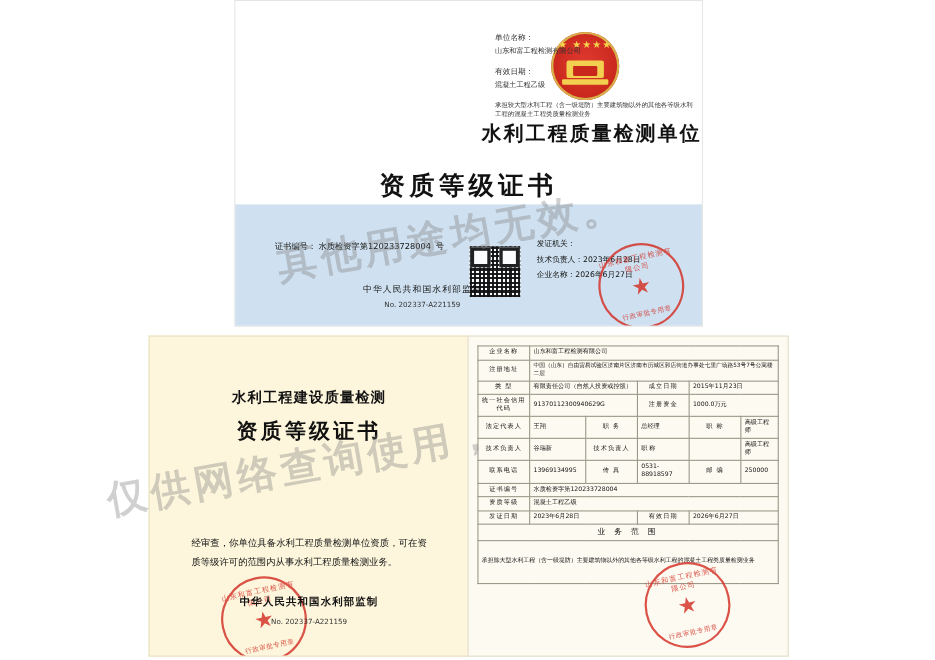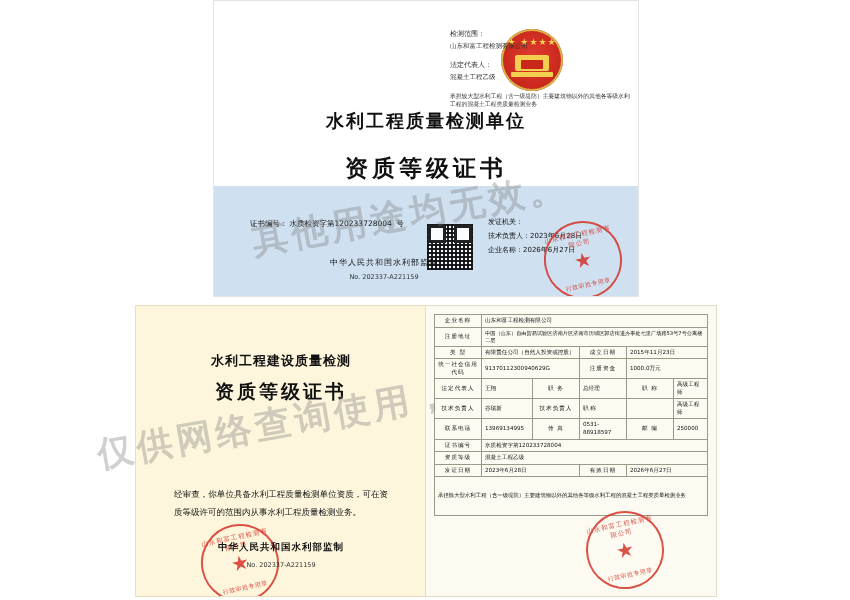--- a/index.html
+++ b/index.html
@@ -40,21 +40,21 @@
   }
   .emblem .gate:after{
     content:"";position:absolute;left:6px;top:5px;width:22px;height:9px;
     background:#c9271c;border-radius:1px;
   }
   .emblem .base{
     position:absolute;left:10px;top:43px;width:42px;height:5px;background:#f2cf4f;border-radius:1px;
   }
 
   .cert-title1{
-    position:absolute;left:0;top:108px;width:424px;text-align:center;
+    position:absolute;left:0;top:108px;width:424px;text-align:right;
     font-size:18px;font-weight:bold;color:#111;letter-spacing:2px;
     font-family:"DejaVu Sans", sans-serif;
   }
   .cert-title2{
     position:absolute;left:0;top:152px;width:424px;text-align:center;
     font-size:23px;font-weight:bold;color:#111;letter-spacing:4px;
   }
   .top-right{
     position:absolute;left:236px;top:28px;width:180px;
     font-size:6.5px;color:#222;line-height:1.5;
@@ -196,23 +196,23 @@
       <div class="circle"></div>
       <div class="stars">★ ★★★★</div>
       <div class="gate"></div>
       <div class="base"></div>
     </div>
 
     <div class="cert-title1">水利工程质量检测单位</div>
     <div class="cert-title2">资质等级证书</div>
 
     <div class="top-right">
-      <div class="lbl">检测范围：</div>
+      <div class="lbl">单位名称：</div>
       <div class="val">山东和富工程检测有限公司</div>
-      <div class="lbl">法定代表人：</div>
+      <div class="lbl">有效日期：</div>
       <div class="val">混凝土工程乙级</div>
       <div class="val-small">承担较大型水利工程（含一级堤防）主要建筑物以外的其他各等级水利工程的混凝土工程类质量检测业务</div>
     </div>
 
     <div class="cert-no">
       <span>证书编号：</span><span class="u">水质检资字第120233728004</span> <span>号</span>
     </div>
 
     <div class="qr"></div>
 
@@ -300,20 +300,23 @@
         <td class="k">资质等级</td>
         <td class="v" colspan="5">混凝土工程乙级</td>
       </tr>
       <tr>
         <td class="k">发证日期</td>
         <td class="v" colspan="2">2023年6月28日</td>
         <td class="k">有效日期</td>
         <td class="v" colspan="2">2026年6月27日</td>
       </tr>
       <tr>
+        <td class="biz-head" colspan="6">业 务 范 围</td>
+      </tr>
+      <tr>
         <td class="biz-body" colspan="6">承担除大型水利工程（含一级堤防）主要建筑物以外的其他各等级水利工程的混凝土工程类质量检测业务</td>
       </tr>
     </tbody>
       </table>
 
     <div class="seal seal-br">
       <div class="arc-top">山东和富工程检测有限公司</div>
       <div class="star">★</div>
       <div class="arc-bot">行政审批专用章</div>
     </div>

